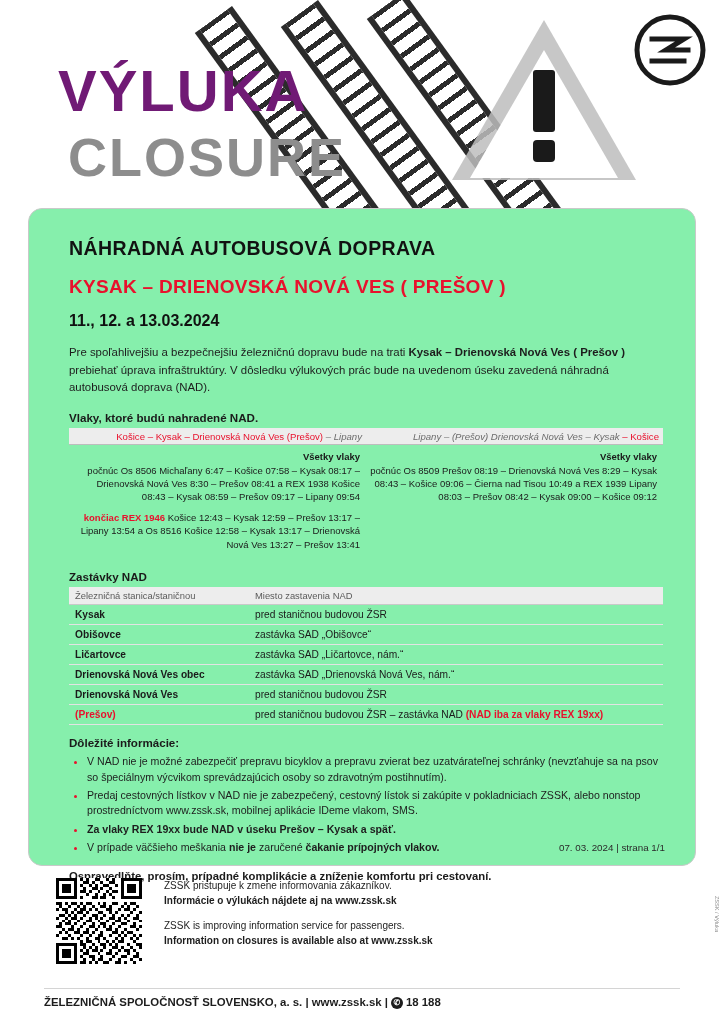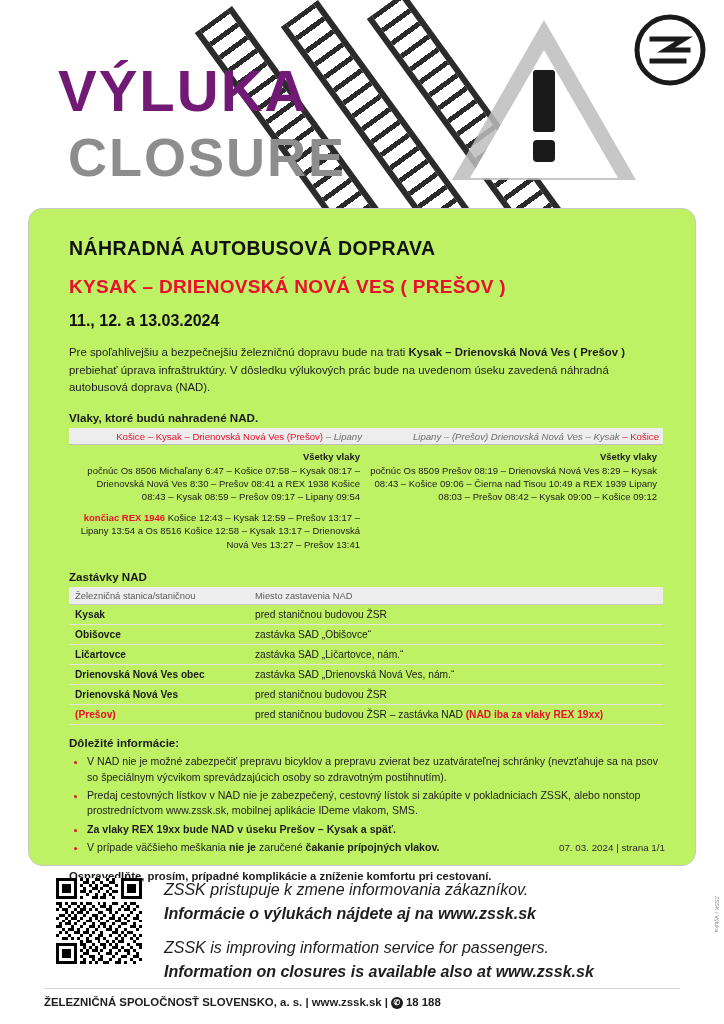--- a/index.html
+++ b/index.html
@@ -100,21 +100,21 @@
     color: #8d8d8d;
     line-height: 1;
   }
 
   
   .card {
     position: absolute;
     left: 28px; top: 208px;
     width: 668px;
     height: 658px;
-    background: #bef264;
+    background: #86efac;
     border: 1px solid #c9c9c9;
     border-radius: 14px;
     padding: 22px 32px 10px 40px;
   }
   .h1 {
     font-size: 19.5px;
     font-weight: bold;
     letter-spacing: 0.4px;
     color: #111;
     margin: 6px 0 16px 0;
@@ -231,21 +231,21 @@
   }
   .qr {
     position: absolute;
     left: 56px; top: 10px;
     width: 86px; height: 86px;
     background: #ffffff;
   }
   .qr-inner { width: 86px; height: 86px; display: block; }
 
   .msg-block { position: absolute; left: 164px; top: 10px; width: 470px; }
-  .msg-line { font-size: 16px; line-height: 1.5; color: #1d1d1d; font-style: italic; }
+  .msg-line { font-size: 10px; line-height: 1.5; color: #1d1d1d; }
   .msg-line.b { font-weight: bold; }
   .msg-gap { height: 10px; }
 
   .foot-rule {
     position: absolute;
     left: 44px; top: 120px;
     width: 636px; height: 1px;
     background: #d4d4d4;
   }
   .foot-text {

